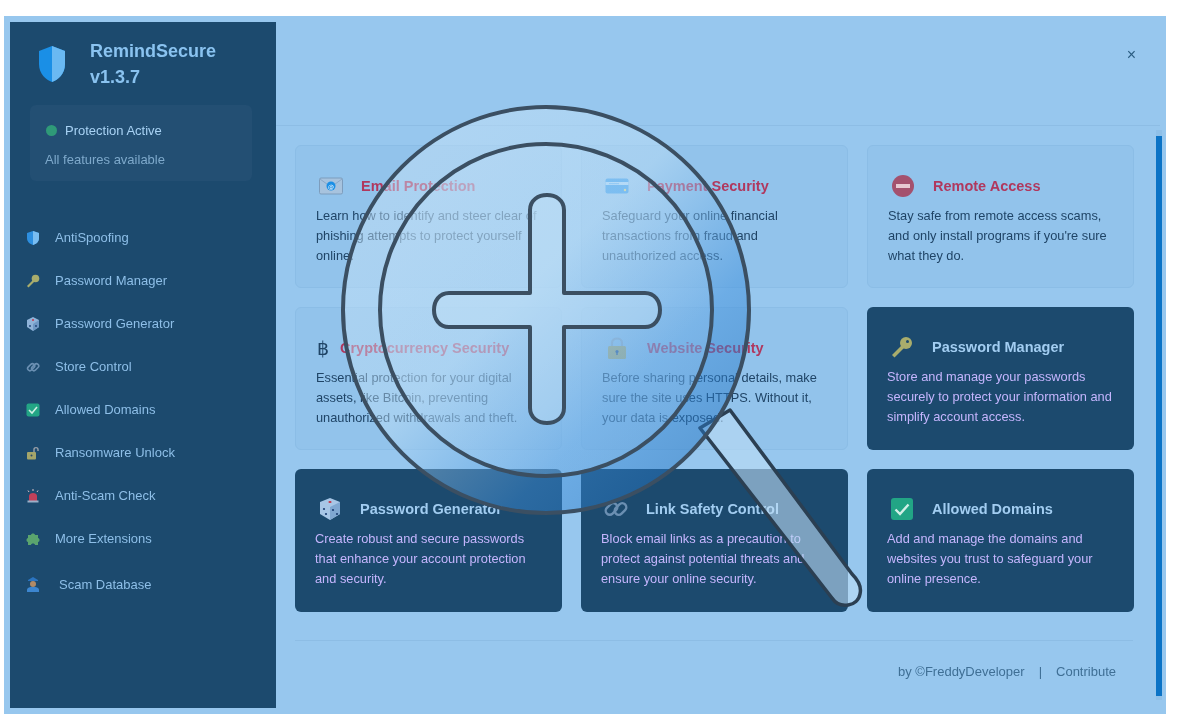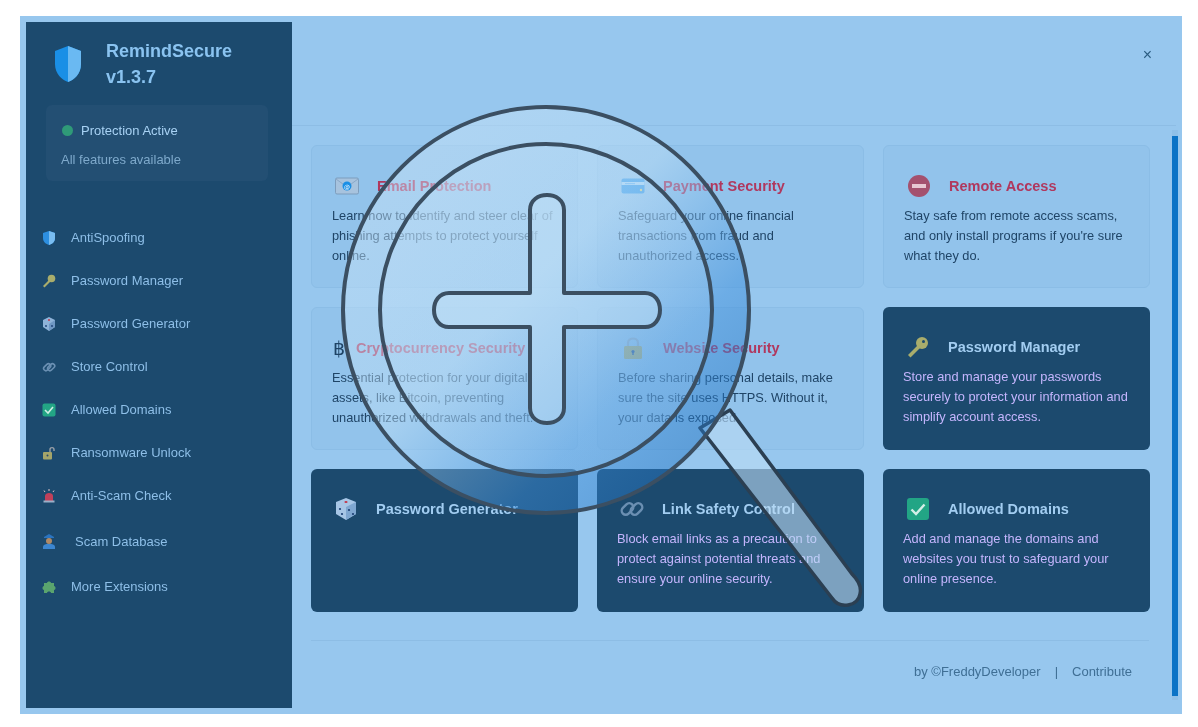--- a/index.html
+++ b/index.html
@@ -1,20 +1,20 @@
 <!DOCTYPE html>
 <html><head>
 <meta charset="utf-8">
 <style>
   * { box-sizing: border-box; margin: 0; padding: 0; }
   html, body { width: 1198px; height: 727px; background: #ffffff; overflow: hidden; }
   body { font-family: "Liberation Sans", "DejaVu Sans", sans-serif; position: relative; }
 
   .frame {
-    position: absolute; left: 20px; top: 16px; width: 1162px; height: 698px;
+    position: absolute; left: 4px; top: 16px; width: 1162px; height: 698px;
     background: #97c7ee; overflow: hidden;
   }
   
   .sidebar {
     position: absolute; left: 6px; top: 6px; width: 266px; height: 686px;
     background: #1c4a6e;
   }
   .brand { position: absolute; left: 26px; top: 16px; display: flex; align-items: flex-start; }
   .brand-icon { width: 32px; height: 40px; margin-top: 6px; }
   .brand-text { margin-left: 22px; color: #8ac3f0; font-weight: bold; font-size: 18px; line-height: 26px; }
@@ -160,37 +160,37 @@
       <div class="nav-item">
         <span class="nicon">
           <svg width="14" height="14" viewBox="0 0 14 14">
               <path d="M3 12 L3 7 C3 3 11 3 11 7 L11 12 Z" fill="#c0405a"></path>
               <rect x="1.5" y="11.5" width="11" height="2" fill="#9bb0c8"></rect>
               <path d="M7 0 L7 2 M2 1.5 L3 3 M12 1.5 L11 3" stroke="#d9c2c8" stroke-width="1"></path>
             </svg>
         </span>
         <span>Anti-Scam Check</span>
       </div>
+      <div class="nav-item">
+        <span class="nicon">
+          <svg width="14" height="14" viewBox="0 0 14 14">
+              <path d="M2 3 L5 3 C5 1 9 1 9 3 L12 3 L12 6 C14 6 14 10 12 10 L12 13 L9 13 C9 11 5 11 5 13 L2 13 L2 10 C0 10 0 6 2 6 Z" fill="#5aa46e"></path>
+            </svg>
+        </span>
+        <span>More Extensions</span>
+      </div>
       <div class="nav-item extra-pad tall">
         <span class="nicon">
           <svg width="14" height="16" viewBox="0 0 14 16">
               <path d="M2 4 L7 1 L12 4 L12 5 L2 5 Z" fill="#2b74c0"></path>
               <circle cx="7" cy="8" r="3" fill="#b08a66"></circle>
               <path d="M1 16 L1 14 C1 11.5 4 11 7 11 C10 11 13 11.5 13 14 L13 16 Z" fill="#3c86d0"></path>
             </svg>
         </span>
         <span>Scam Database</span>
-      </div>
-      <div class="nav-item">
-        <span class="nicon">
-          <svg width="14" height="14" viewBox="0 0 14 14">
-              <path d="M2 3 L5 3 C5 1 9 1 9 3 L12 3 L12 6 C14 6 14 10 12 10 L12 13 L9 13 C9 11 5 11 5 13 L2 13 L2 10 C0 10 0 6 2 6 Z" fill="#5aa46e"></path>
-            </svg>
-        </span>
-        <span>More Extensions</span>
       </div>
     </div>
   </div>
 
   <div class="main">
     <div class="close-btn">×</div>
     <div class="header-divider"></div>
 
     <div class="scroll-track"></div>
     <div class="scroll-thumb"></div>
@@ -289,20 +289,21 @@
                 <path d="M12 10 L22 5 L22 17 L12 23 Z" fill="#7fa7d1"></path>
                 <ellipse cx="12" cy="5" rx="1.6" ry="1" fill="#c4364a"></ellipse>
                 <circle cx="15" cy="13" r="1.1" fill="#1c3f74"></circle>
                 <circle cx="19" cy="17" r="1.1" fill="#1c3f74"></circle>
                 <circle cx="6" cy="12" r="1.1" fill="#1c3f74"></circle>
                 <circle cx="8" cy="17" r="1.1" fill="#1c3f74"></circle>
               </svg>
           </span>
           <span class="card-title">Password Generator</span>
         </div>
+        <div class="card-desc">Create robust and secure passwords that enhance your account protection and security.</div>
       </div>
 
       <div class="card dark" style="left:286px; top:324px;">
         <div class="card-head">
           <span class="card-icon">
             <svg width="24" height="24" viewBox="0 0 24 24">
                 <rect x="1" y="8" width="13" height="8" rx="4" transform="rotate(-45 7.5 12)" fill="none" stroke="#6b8fb2" stroke-width="2.4"></rect>
                 <rect x="10" y="8" width="13" height="8" rx="4" transform="rotate(-45 16.5 12)" fill="none" stroke="#6b8fb2" stroke-width="2.4"></rect>
               </svg>
           </span>

